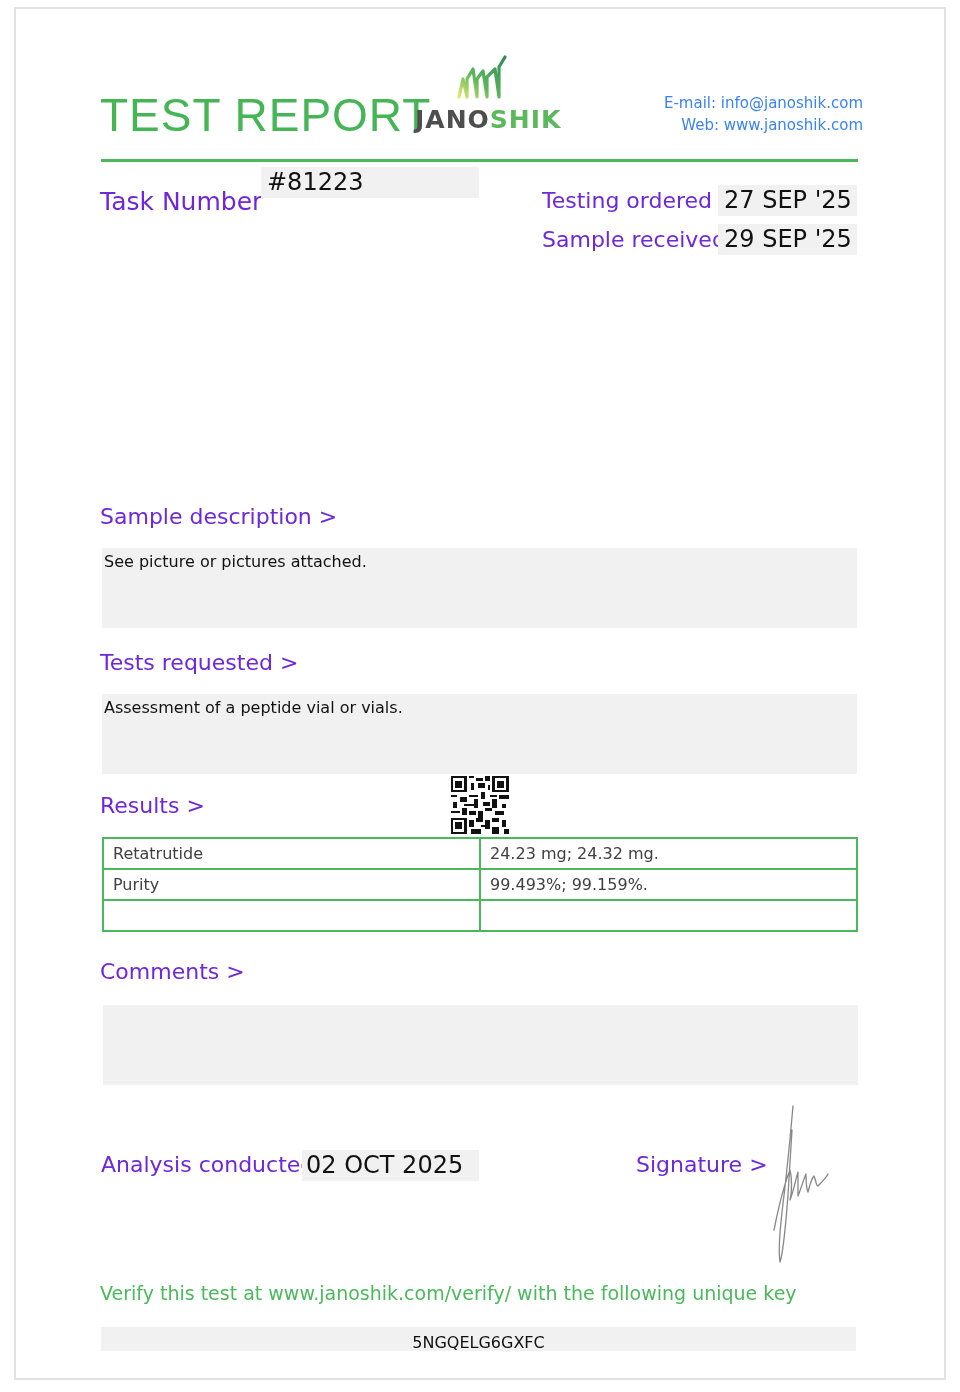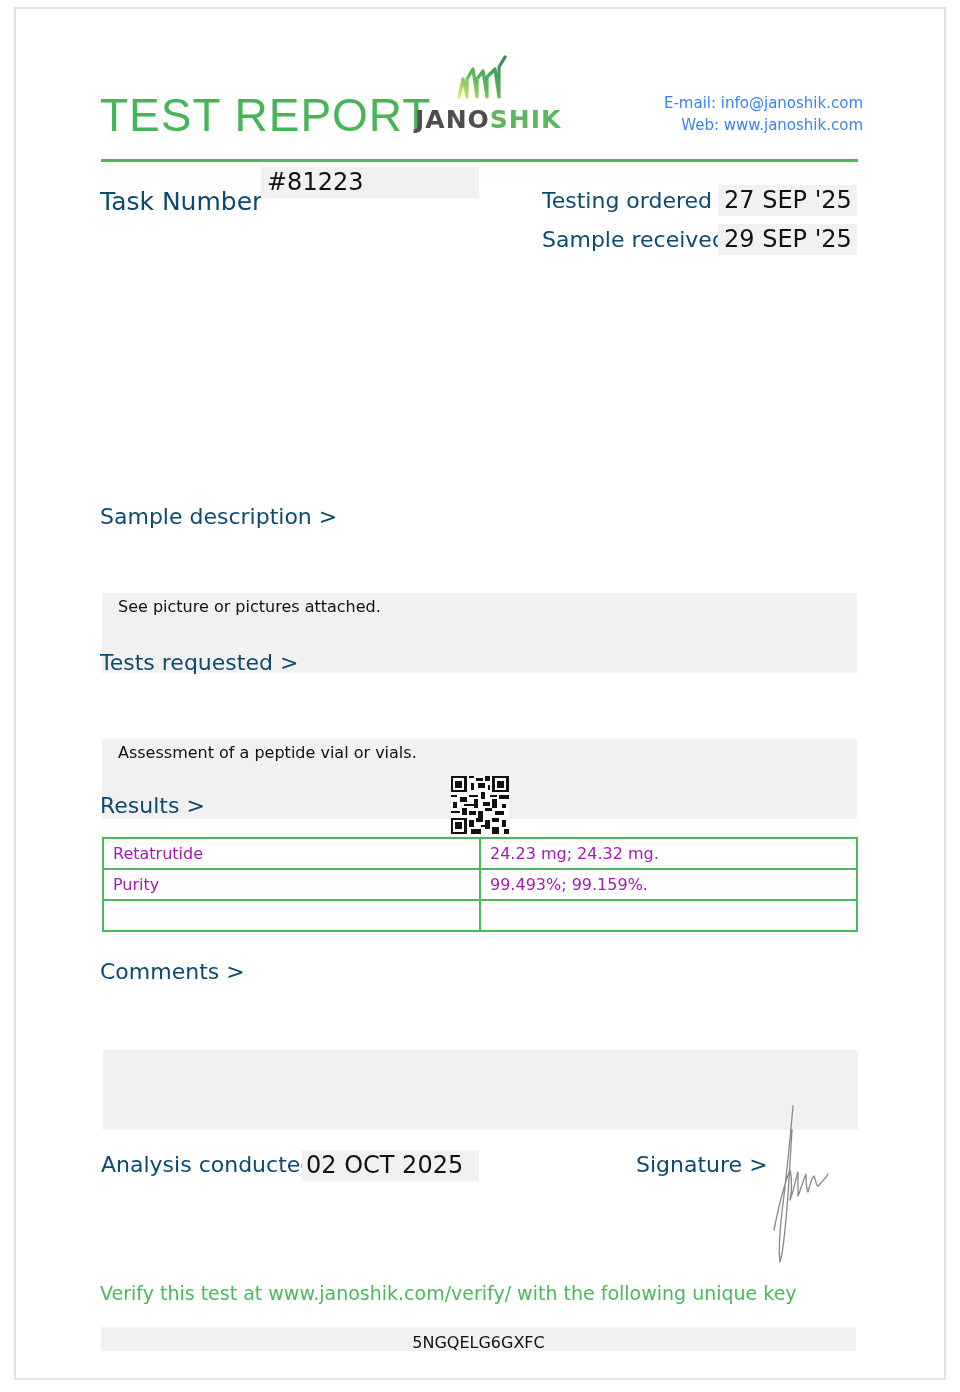--- a/index.html
+++ b/index.html
@@ -11,26 +11,26 @@
     .title { left: 100px; top: 88px; font-size: 46px; color: #45b556; letter-spacing: 1px;
              font-family: Liberation Sans, sans-serif; font-weight: normal; }
     .logo { left: 415px; top: 55px; width: 132px; height: 82px; }
     .logo-text { position: absolute; left: 0; top: 50px; font-size: 25px; font-weight: bold;
                  letter-spacing: 1px; font-family: "DejaVu Sans", sans-serif; }
     .logo-text .dark { color: #4e4e4e; }
     .logo-text .lite { color: #5cb85c; }
     .contact { right: 97px; top: 92px; text-align: right; font-size: 15px; color: #3b82f6;
                line-height: 22px; font-family: "DejaVu Sans", sans-serif; }
     .rule { left: 101px; top: 159px; width: 757px; height: 3px; background: #4cb85c; }
-    .label { font-size: 22px; color: #0c4a6e; font-family: "DejaVu Sans", sans-serif; white-space: nowrap; }
+    .label { font-size: 22px; color: #6d28d9; font-family: "DejaVu Sans", sans-serif; white-space: nowrap; }
     .box { background: #f1f1f1; }
     .val { font-size: 24px; color: #111; font-family: "DejaVu Sans", sans-serif; white-space: nowrap; }
-    .textbox { background: #f1f1f1; font-size: 16px; color: #111; padding: 4px 16px; box-sizing: border-box; margin-top: 45px; }
+    .textbox { background: #f1f1f1; font-size: 16px; color: #111; padding: 4px 2px; box-sizing: border-box; }
     table.results { border-collapse: collapse; position: absolute; left: 102px; top: 837px; width: 756px; }
-    table.results td { border: 2px solid #4cb85c; height: 29px; padding: 0 9px; font-size: 16px; color: #a21caf;
+    table.results td { border: 2px solid #4cb85c; height: 29px; padding: 0 9px; font-size: 16px; color: #404040;
                        font-family: "DejaVu Sans", sans-serif; width: 50%; }
     .qr { left: 450px; top: 776px; width: 59px; height: 58px; }
     .verify { left: 100px; top: 1282px; font-size: 19px; color: #4cb85c; white-space: nowrap; }
     .keybox { left: 101px; top: 1327px; width: 755px; height: 24px; background: #f1f1f1;
               text-align: center; font-size: 16px; line-height: 32px; color: #111; }
   </style>
 </head>
 <body>
 
 <div class="page"></div>

